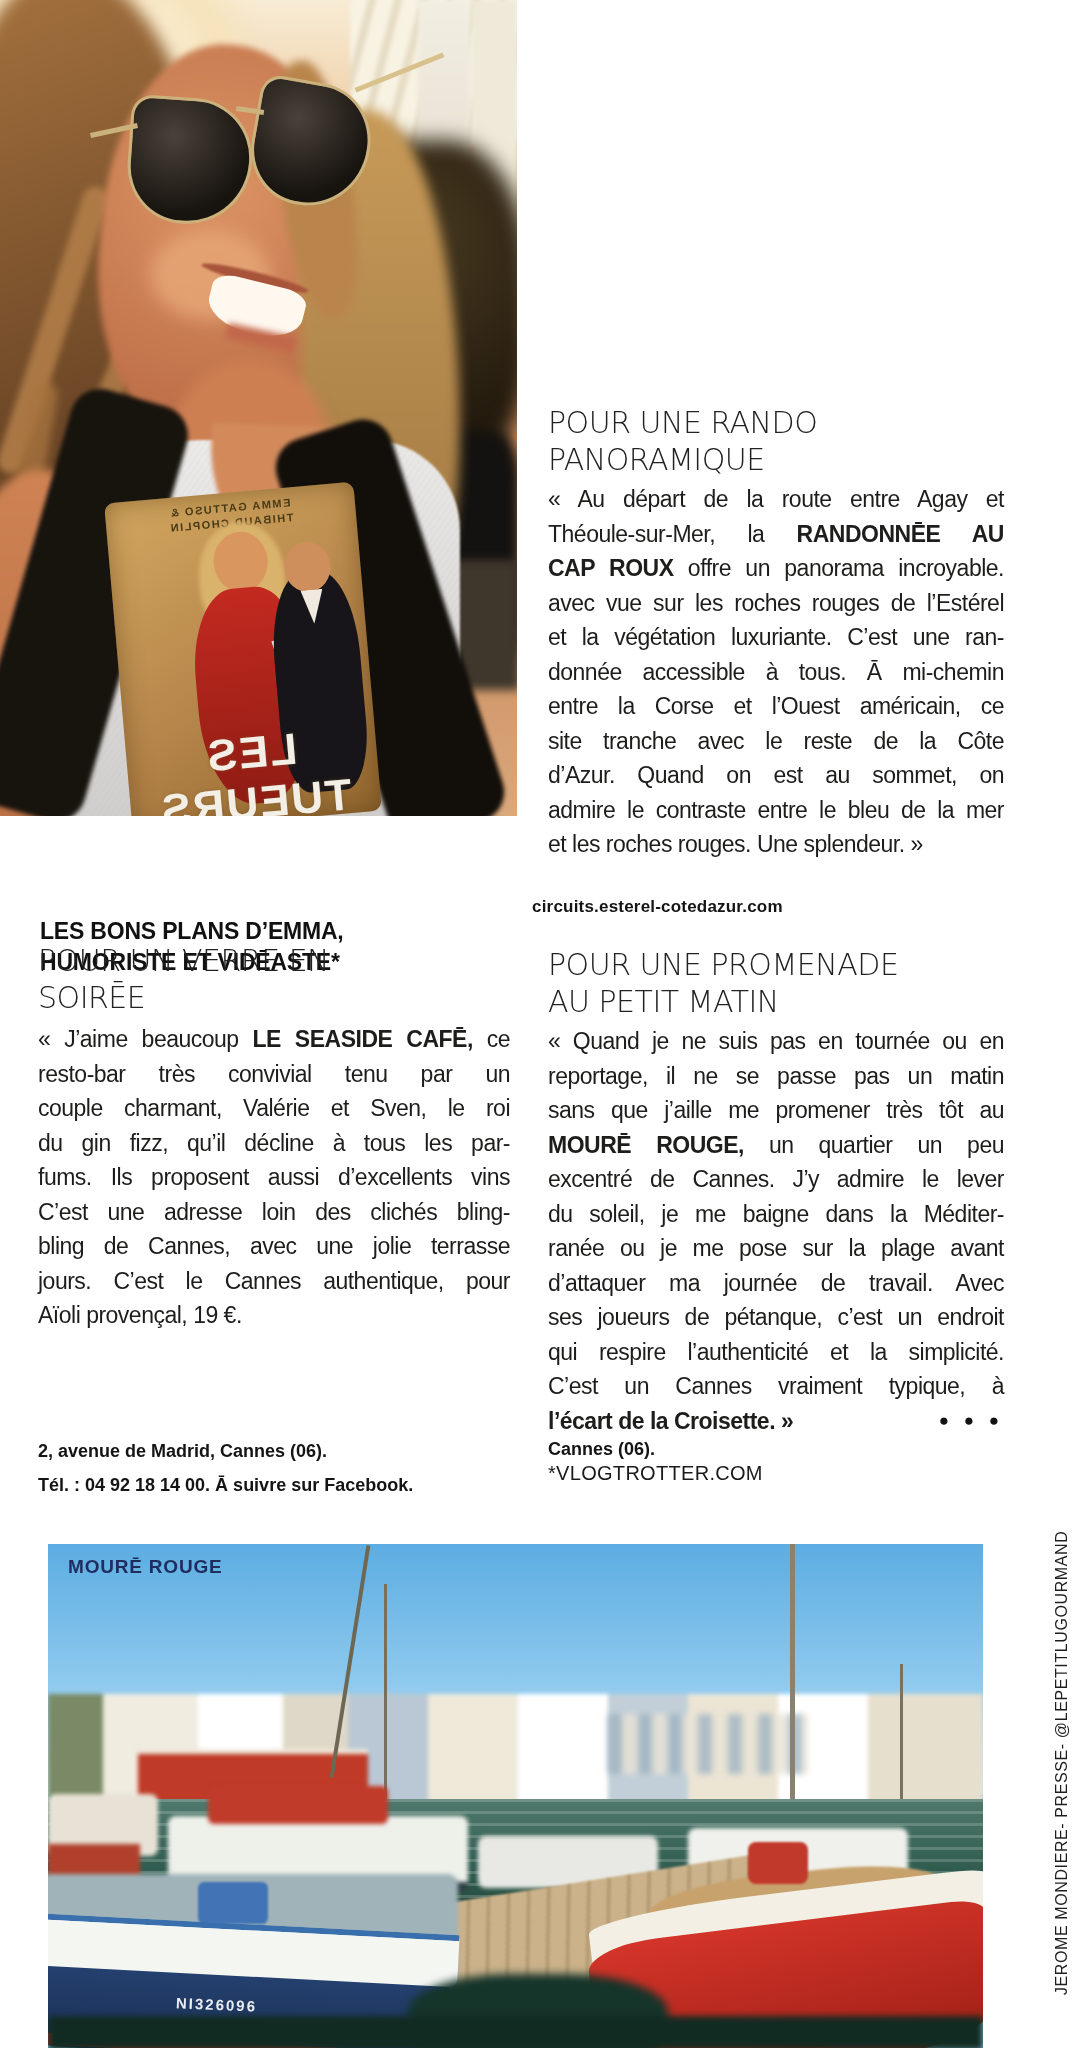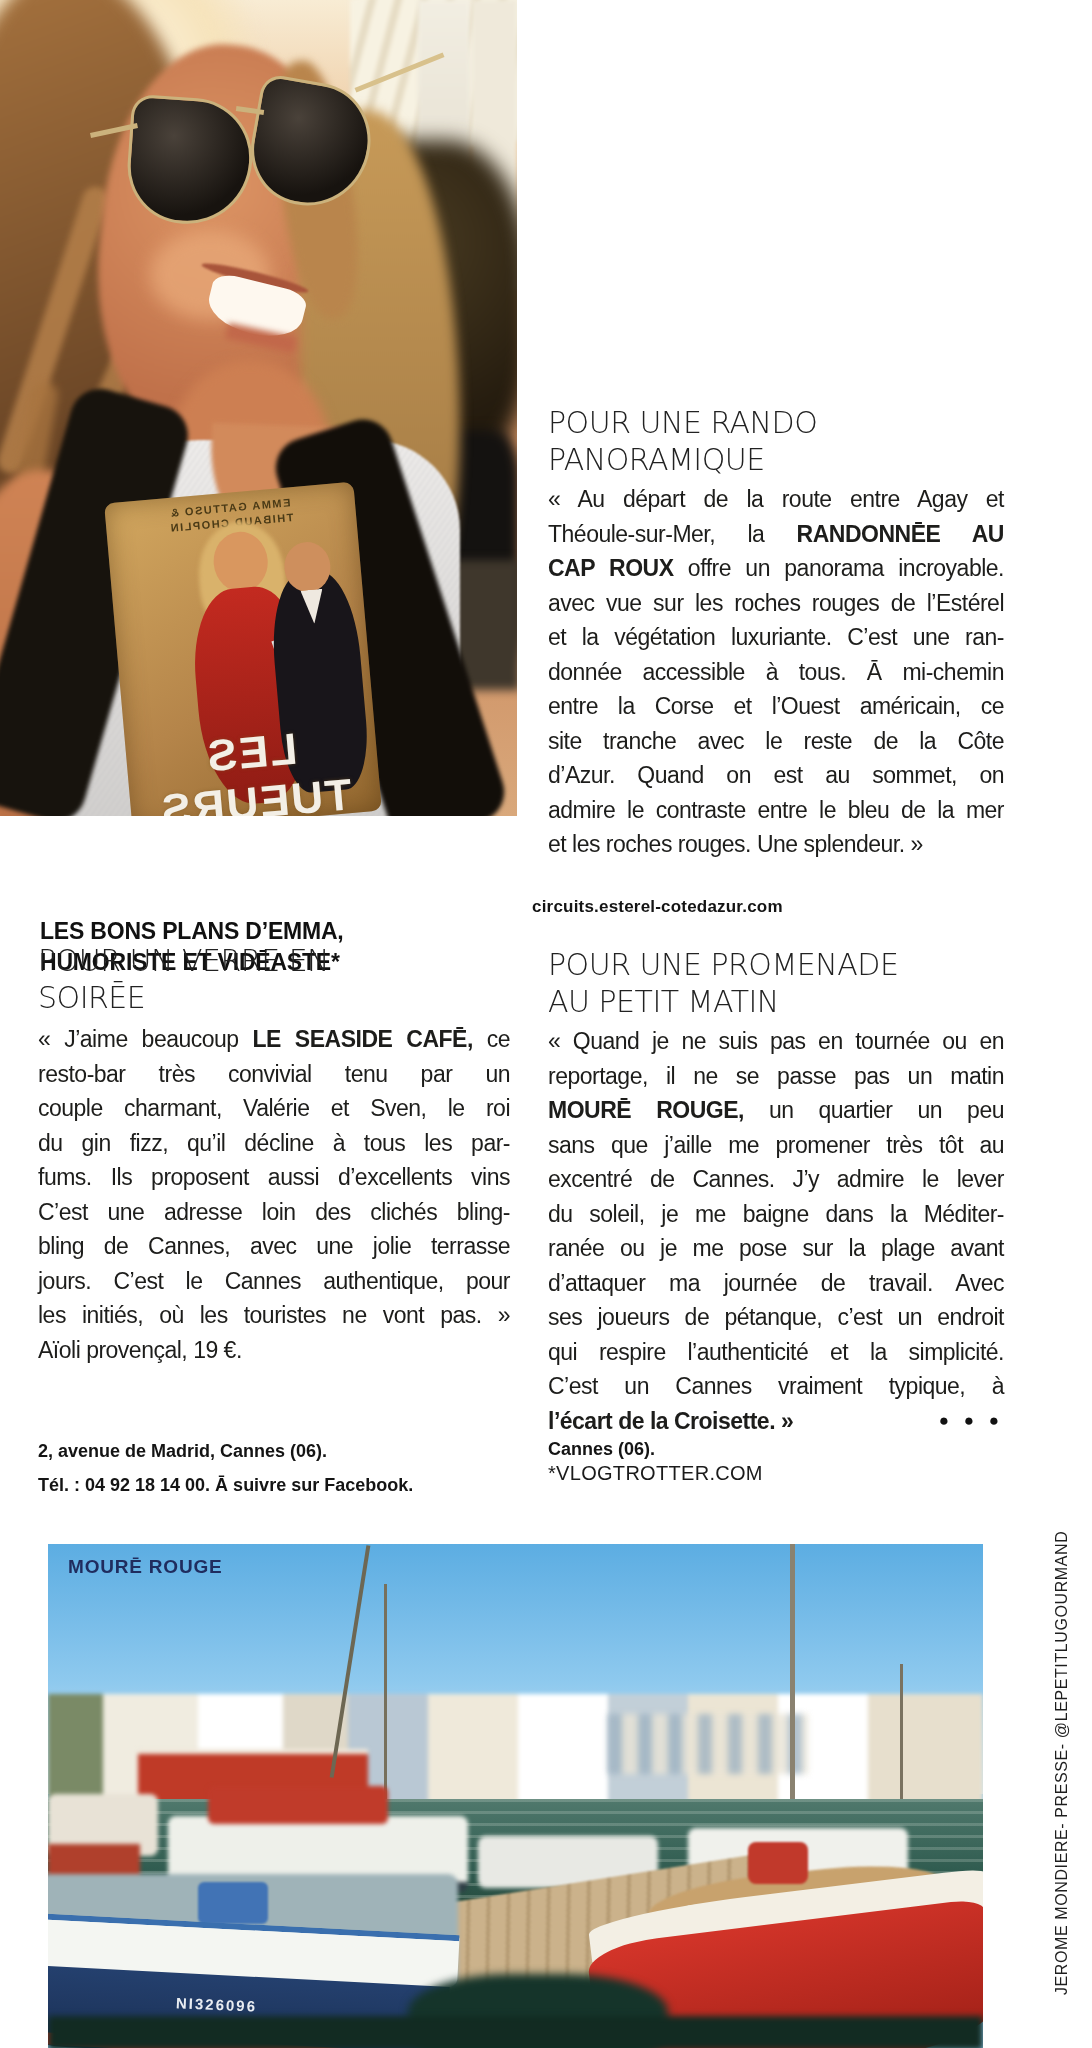--- a/index.html
+++ b/index.html
@@ -114,21 +114,20 @@
   </div>
   <div class="abs bodycol" style="left:38px;top:1022px;width:472px;">
       <div class="tline"><span>« J’aime beaucoup </span><span class="b">LE SEASIDE CAFĒ,</span><span> ce</span></div>
       <div class="tline"><span>resto-bar très convivial tenu par un</span></div>
       <div class="tline"><span>couple charmant, Valérie et Sven, le roi</span></div>
       <div class="tline"><span>du gin fizz, qu’il décline à tous les par-</span></div>
       <div class="tline"><span>fums. Ils proposent aussi d’excellents vins</span></div>
       <div class="tline"><span>C’est une adresse loin des clichés bling-</span></div>
       <div class="tline"><span>bling de Cannes, avec une jolie terrasse</span></div>
       <div class="tline"><span>jours. C’est le Cannes authentique, pour</span></div>
-      <div class="tline"><span>les initiés, où les touristes ne vont pas. »</span></div>
       <div class="tline last"><span>Aïoli provençal, 19 €.</span></div>
     </div>
   <div class="abs addr" style="left:38px;top:1434px;width:472px;">
     <div>2, avenue de Madrid, Cannes (06).</div>
     <div>Tél. : 04 92 18 14 00. Ā suivre sur Facebook.</div>
   </div>
 
   <div class="abs headline" style="left:548px;top:404px;width:456px;">
     <div>POUR UNE RANDO</div>
     <div>PANORAMIQUE</div>
@@ -148,22 +147,22 @@
     </div>
   <div class="abs website" style="left:532px;top:897px;">circuits.esterel-cotedazur.com</div>
 
   <div class="abs headline" style="left:548px;top:946px;width:456px;">
     <div>POUR UNE PROMENADE</div>
     <div>AU PETIT MATIN</div>
   </div>
   <div class="abs bodycol" style="left:548px;top:1024px;width:456px;">
       <div class="tline"><span>« Quand je ne suis pas en tournée ou en</span></div>
       <div class="tline"><span>reportage, il ne se passe pas un matin</span></div>
+      <div class="tline"><span>sans que j’aille me promener très tôt au</span></div>
       <div class="tline"><span class="b">MOURĒ ROUGE,</span><span> un quartier un peu</span></div>
-      <div class="tline"><span>sans que j’aille me promener très tôt au</span></div>
       <div class="tline"><span>excentré de Cannes. J’y admire le lever</span></div>
       <div class="tline"><span>du soleil, je me baigne dans la Méditer-</span></div>
       <div class="tline"><span>ranée ou je me pose sur la plage avant</span></div>
       <div class="tline"><span>d’attaquer ma journée de travail. Avec</span></div>
       <div class="tline"><span>ses joueurs de pétanque, c’est un endroit</span></div>
       <div class="tline"><span>qui respire l’authenticité et la simplicité.</span></div>
       <div class="tline"><span>C’est un Cannes vraiment typique, à</span></div>
       <div class="tline last has-end">
         <span>l’écart de la Croisette. »</span>
         <span class="endmark">● ● ●</span>

